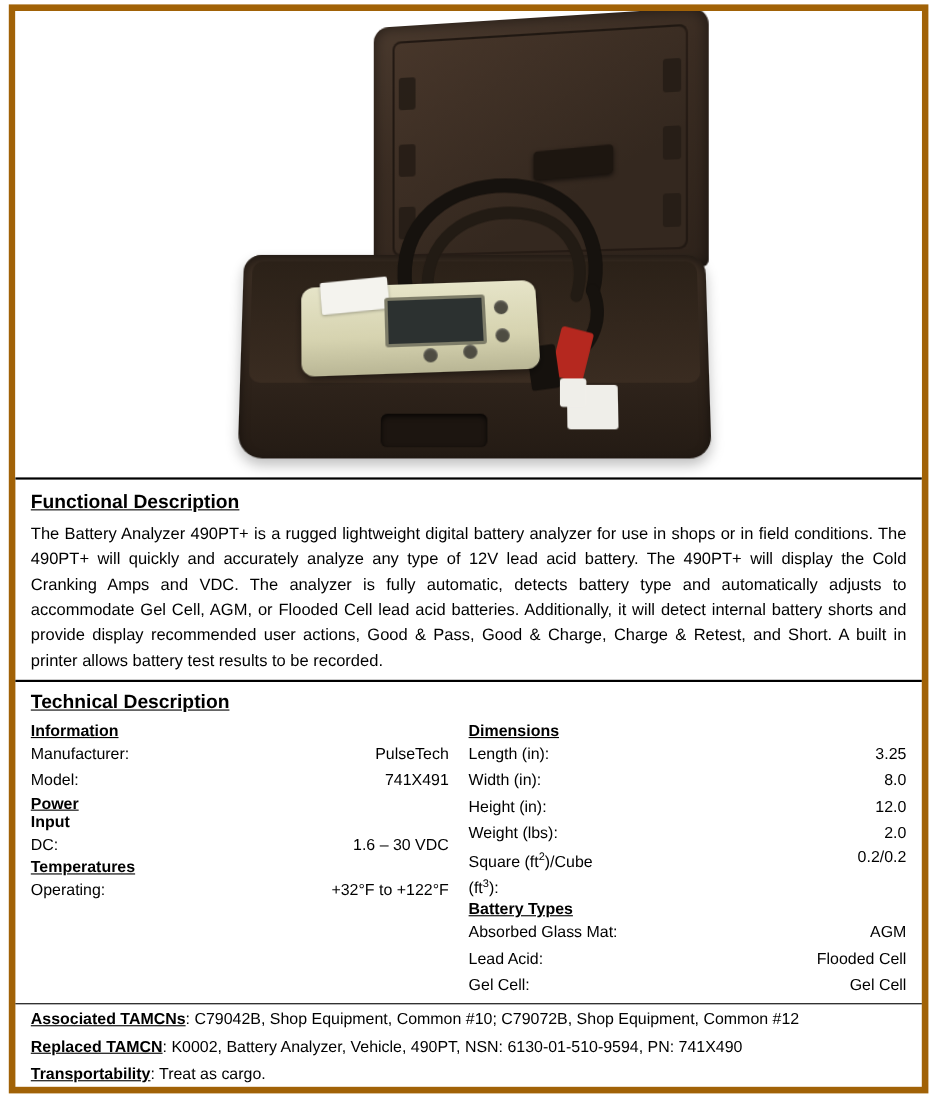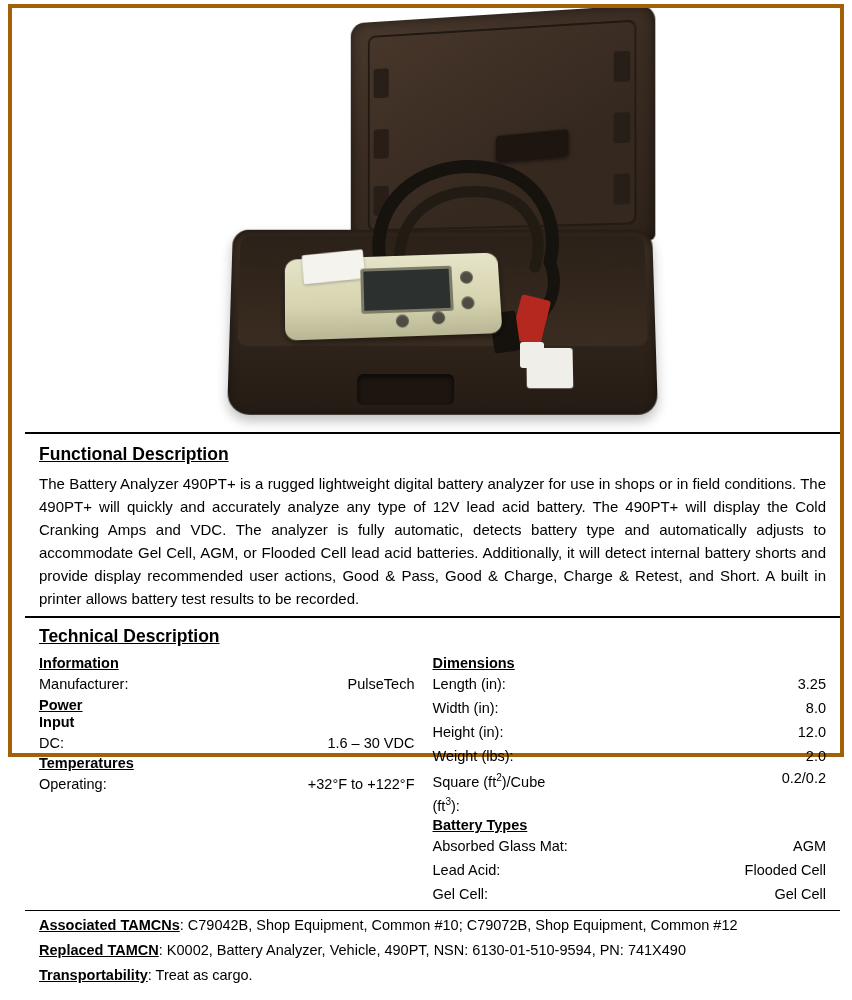--- a/index.html
+++ b/index.html
@@ -18,26 +18,25 @@
     position: relative;
     width: 852px;
     height: 1000px;
     box-sizing: border-box;
   }
   .doc-frame {
     position: absolute;
     left: 8px;
     top: 4px;
     width: 836px;
-    height: 753px;
-    border: 4px solid #a16207;
+    height: 990px;
+    border: 6px solid #a16207;
     box-sizing: border-box;
     display: flex;
     flex-direction: column;
-    padding-left: 13px;
   }
   
   .image-panel {
     height: 424px;
     border-bottom: 2px solid #000;
     position: relative;
     background: #ffffff;
     overflow: hidden;
     flex: 0 0 auto;
   }
@@ -299,20 +298,24 @@
 
       <div class="tech-cols">
 
         <div class="tech-col left">
           <div class="sublabel">Information</div>
 
           <div class="row">
             <span class="k">Manufacturer:</span>
             <span class="v">PulseTech</span>
           </div>
+          <div class="row">
+            <span class="k">Model:</span>
+            <span class="v">741X491</span>
+          </div>
 
           <div class="sublabel">Power</div>
           <div class="sublabel-plain">Input</div>
 
           <div class="row">
             <span class="k">DC:</span>
             <span class="v">1.6 – 30 VDC</span>
           </div>
 
           <div class="sublabel" style="margin-top:0;">Temperatures</div>

